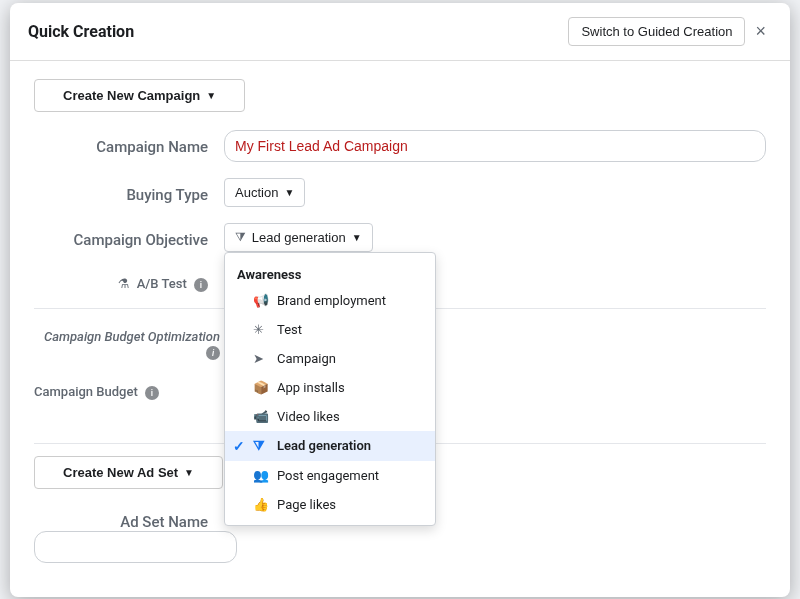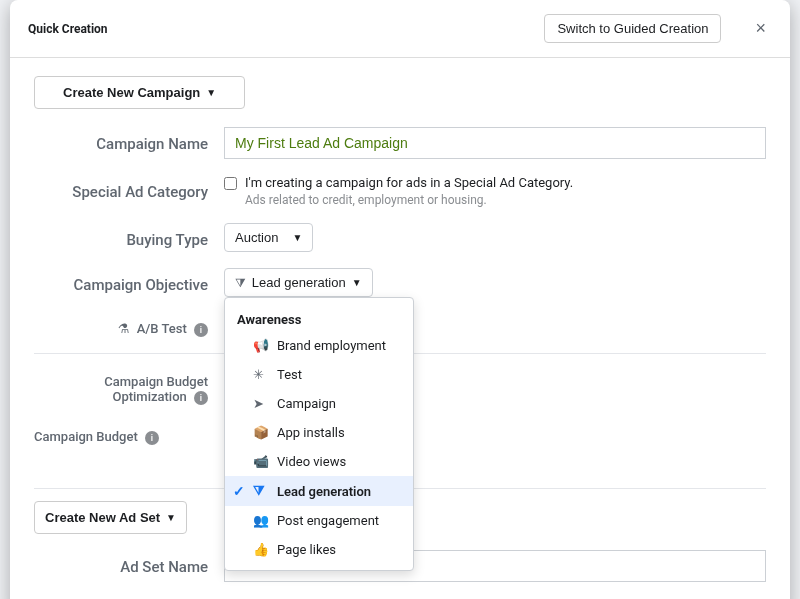--- a/index.html
+++ b/index.html
@@ -23,28 +23,28 @@
       overflow: hidden;
     }
     .modal-header {
       display: flex;
       justify-content: space-between;
       align-items: center;
       padding: 14px 18px;
       border-bottom: 1px solid #ddd;
     }
     .modal-title {
-      font-size: 12px;
+      font-size: 16px;
       font-weight: 700;
       color: #1c1e21;
     }
     .header-right {
       display: flex;
       align-items: center;
-      gap: 28px;
+      gap: 4px;
     }
     .switch-btn {
       border: 1px solid #ccc;
       background: #fff;
       border-radius: 4px;
       padding: 6px 12px;
       font-size: 13px;
       cursor: pointer;
       color: #1c1e21;
     }
@@ -90,24 +90,24 @@
       color: #606770;
       flex-shrink: 0;
     }
     .form-control-area {
       flex: 1;
       position: relative;
     }
     .text-input {
       width: 100%;
       border: 1px solid #ccd0d5;
-      border-radius: 0;
+      border-radius: 12px;
       padding: 7px 10px;
       font-size: 14px;
-      color: #4d7c0f;
+      color: #b91c1c;
       outline: none;
     }
     .special-ad-row {
       display: flex;
       align-items: flex-start;
       gap: 8px;
     }
     .special-ad-checkbox {
       margin-top: 2px;
     }
@@ -122,21 +122,21 @@
     }
     .dropdown-btn {
       background: #fff;
       border: 1px solid #ccd0d5;
       border-radius: 4px;
       padding: 6px 10px;
       font-size: 13px;
       cursor: pointer;
       display: inline-flex;
       align-items: center;
-      gap: 14px;
+      gap: 6px;
       color: #1c1e21;
     }
     .objective-dropdown-btn {
       background: #fff;
       border: 1px solid #ccd0d5;
       border-radius: 4px;
       padding: 6px 10px;
       font-size: 13px;
       cursor: pointer;
       display: inline-flex;
@@ -147,21 +147,21 @@
     }
     .dropdown-menu {
       position: absolute;
       top: 100%;
       left: 0;
       background: #fff;
       border: 1px solid #ccd0d5;
       border-radius: 4px;
       box-shadow: 0 4px 12px rgba(0,0,0,0.15);
       z-index: 100;
-      width: 190px;
+      width: 212px;
       padding: 6px 0;
     }
     .dropdown-section-label {
       padding: 8px 12px 4px;
       font-size: 13px;
       font-weight: 700;
       color: #1c1e21;
     }
     .dropdown-item {
       padding: 7px 12px 7px 28px;
@@ -207,21 +207,21 @@
       background: #e4e6ea;
       margin: 12px 0;
     }
     .bottom-section {
       margin-top: 12px;
     }
     .create-adset-btn {
       background: #fff;
       border: 1px solid #ccc;
       border-radius: 4px;
-      padding: 8px 10px;
+      padding: 8px 28px;
       font-size: 13px;
       font-weight: 600;
       cursor: pointer;
       display: inline-flex;
       align-items: center;
       gap: 6px;
       color: #1c1e21;
       position: relative;
     }
     .caret {
@@ -255,32 +255,20 @@
     </div>
 
     <div class="form-row">
       <div class="form-label">Campaign Name</div>
       <div class="form-control-area" style="position:relative;">
         <input type="text" class="text-input" value="My First Lead Ad Campaign" style="">
         
       </div>
     </div>
 
-    <div class="form-row">
-      <div class="form-label">Special Ad Category</div>
-      <div class="form-control-area">
-        <div class="special-ad-row">
-          <input type="checkbox" class="special-ad-checkbox" style="">
-          <div>
-            <div class="special-ad-text">I'm creating a campaign for ads in a Special Ad Category.</div>
-            <div class="special-ad-sub">Ads related to credit, employment or housing.</div>
-          </div>
-        </div>
-      </div>
-    </div>
 
     <div class="form-row">
       <div class="form-label">Buying Type</div>
       <div class="form-control-area">
         <button class="dropdown-btn">
           <span>Auction</span>
           <span class="caret">▼</span>
         </button>
       </div>
     </div>
@@ -315,21 +303,21 @@
               <span>Campaign</span>
             </div>
 
             <div class="dropdown-item">
               <span class="item-icon">📦</span>
               <span>App installs</span>
             </div>
 
             <div class="dropdown-item">
               <span class="item-icon">📹</span>
-              <span>Video views</span>
+              <span>Video likes</span>
             </div>
 
             <div class="dropdown-item selected">
               <span class="check-mark">✓</span>
               <span class="item-icon" style="color:#1877f2;">⧩</span>
               <span>Lead generation</span>
             </div>
 
             <div class="dropdown-item">
               <span class="item-icon">👥</span>
@@ -350,21 +338,21 @@
         <span style="margin-right:4px;">⚗</span>
         <span>A/B Test</span>
         <span class="info-icon">i</span>
       </div>
       <div class="form-control-area"></div>
     </div>
 
     <div class="divider"></div>
 
     <div class="form-row">
-      <div class="form-label" style="text-align:right; padding-right:16px; color:#606770; font-size:13px;">
+      <div class="form-label" style="text-align:right; padding-right:4px; color:#606770; font-size:13px;font-style:italic;">
         <span>Campaign Budget Optimization</span>
         <span class="info-icon">i</span>
       </div>
       <div class="form-control-area"></div>
     </div>
 
     <div class="form-row">
       <div class="form-label" style="text-align:left; padding-right:16px; color:#606770; font-size:13px;">
         <span>Campaign Budget</span>
         <span class="info-icon">i</span>
@@ -379,21 +367,21 @@
 
     <div class="bottom-section">
       <div style="position:relative; display:inline-block;">
         
         <button class="create-adset-btn">
           <span>Create New Ad Set</span>
           <span class="caret">▼</span>
         </button>
       </div>
 
-      <div class="form-row" style="margin-top:16px;">
+      <div class="form-row" style="margin-top:16px;flex-direction:column;">
         <div class="form-label">Ad Set Name</div>
         <div class="form-control-area">
           <input type="text" class="text-input" style="">
         </div>
       </div>
     </div>
 
   </div>
 </div>
 

